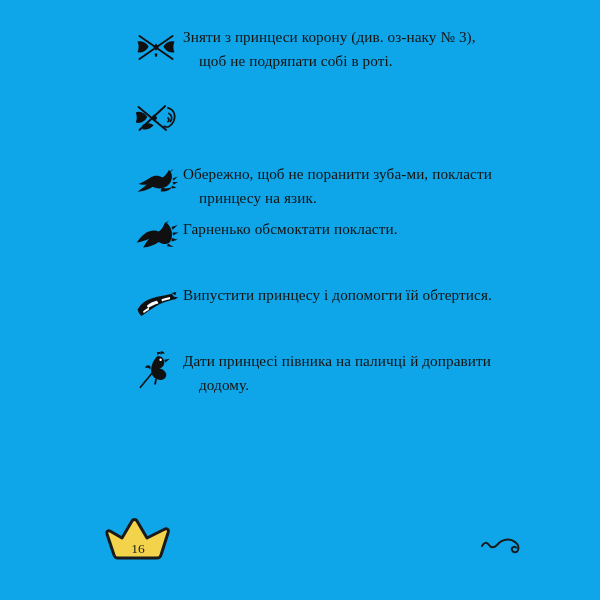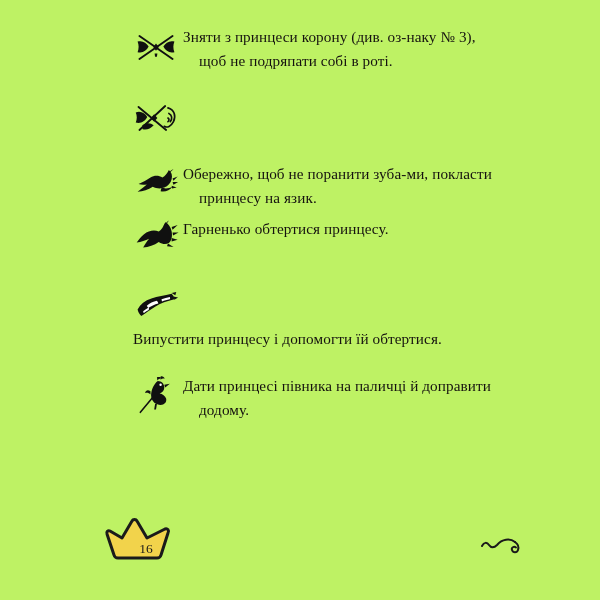--- a/index.html
+++ b/index.html
@@ -14,21 +14,21 @@
     font-family: "Liberation Serif", "DejaVu Serif", serif;
     color: #111111;
     overflow: hidden;
     position: relative;
   }
 
   .page {
     position: relative;
     width: 600px;
     height: 600px;
-    background: #bef264;
+    background: #0ea5e9;
     box-sizing: border-box;
   }
 
   
   .content {
     position: absolute;
     left: 0;
     top: 0;
     width: 600px;
   }
@@ -73,21 +73,21 @@
     padding-left: 16px;
     color: #15120f;
     font-weight: 400;
   }
 
   
   .item-4 { margin-bottom: 22px; }
   .item-5 { margin-bottom: 20px; }
   .item-6 { margin-bottom: 6px; }
   .item-7 { margin-bottom: 22px; }
-  .item-8 { margin-bottom: 22px; flex-direction: column; }
+  .item-8 { margin-bottom: 22px; }
   .item-9 { margin-bottom: 0; }
 
   .item-4 .item-icon { margin-top: 1px; }
   .item-5 .item-icon { margin-top: 0px; }
   .item-6 .item-icon { margin-top: -1px; }
   .item-7 .item-icon { margin-top: -2px; }
   .item-8 .item-icon { margin-top: -2px; }
   .item-9 .item-icon { margin-top: -3px; }
 
   
@@ -98,21 +98,21 @@
     width: 76px;
     height: 52px;
   }
   .page-number-crown svg {
     display: block;
     width: 76px;
     height: 52px;
   }
   .page-number-label {
     position: absolute;
-    left: 108px;
+    left: 100px;
     top: 514px;
     width: 76px;
     height: 52px;
     display: flex;
     align-items: flex-end;
     justify-content: center;
     padding-bottom: 9px;
     box-sizing: border-box;
     font-size: 13.5px;
     color: #1a1a1a;
@@ -228,21 +228,21 @@
               <path d="M78 14 C74 20 70 24 66 26 C71 20 75 16 78 14 Z"></path>
 
               <path d="M84 28 L97 24 L86 34 Z"></path>
               <path d="M86 40 L99 40 L87 47 Z"></path>
               <path d="M84 52 L97 56 L84 60 Z"></path>
               <path d="M76 64 L88 72 L74 70 Z"></path>
             </g>
           </svg>
         </div>
         <div class="item-body">
-          <div class="item-text">Гарненько обтертися принцесу.</div>
+          <div class="item-text">Гарненько обсмоктати покласти.</div>
         </div>
       </div>
 
       <div class="item item-8">
         <div class="item-icon">
           <svg viewBox="0 0 100 100" xmlns="http://www.w3.org/2000/svg" aria-hidden="true">
             <g fill="#101010">
 
               <path d="M10 64 C16 52 26 44 40 40 C54 36 68 34 84 30
                        C88 34 90 38 90 42 C74 46 60 50 48 58

